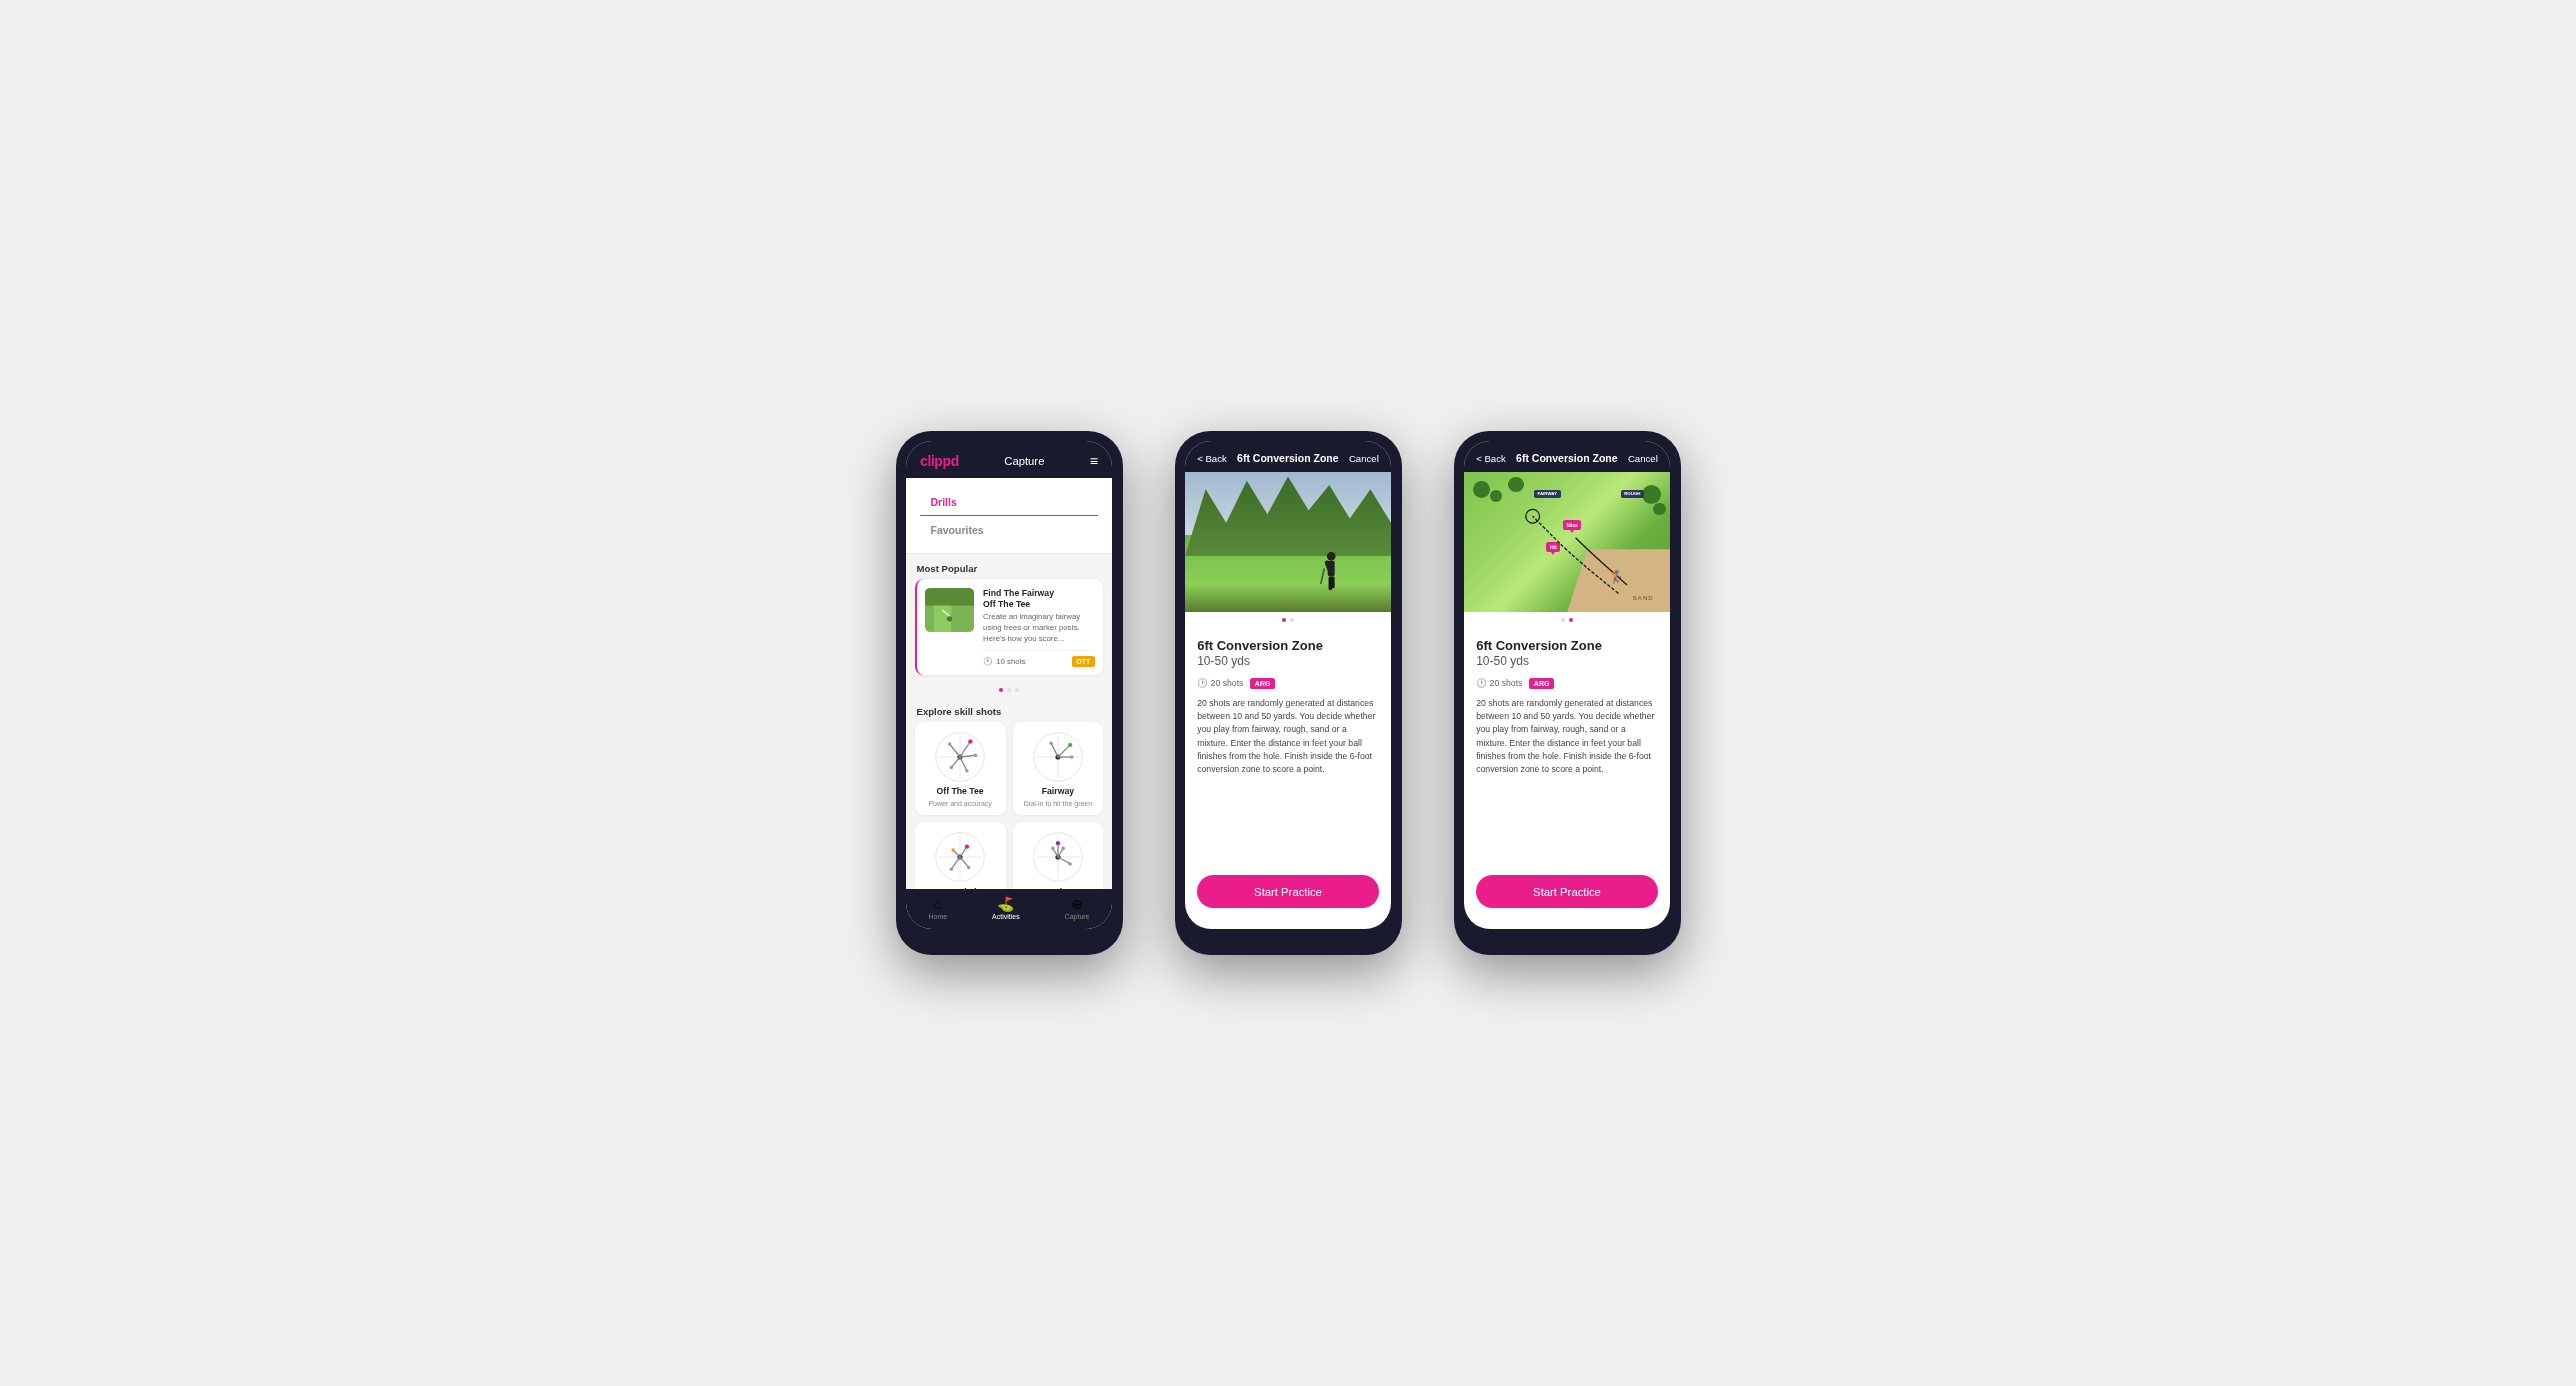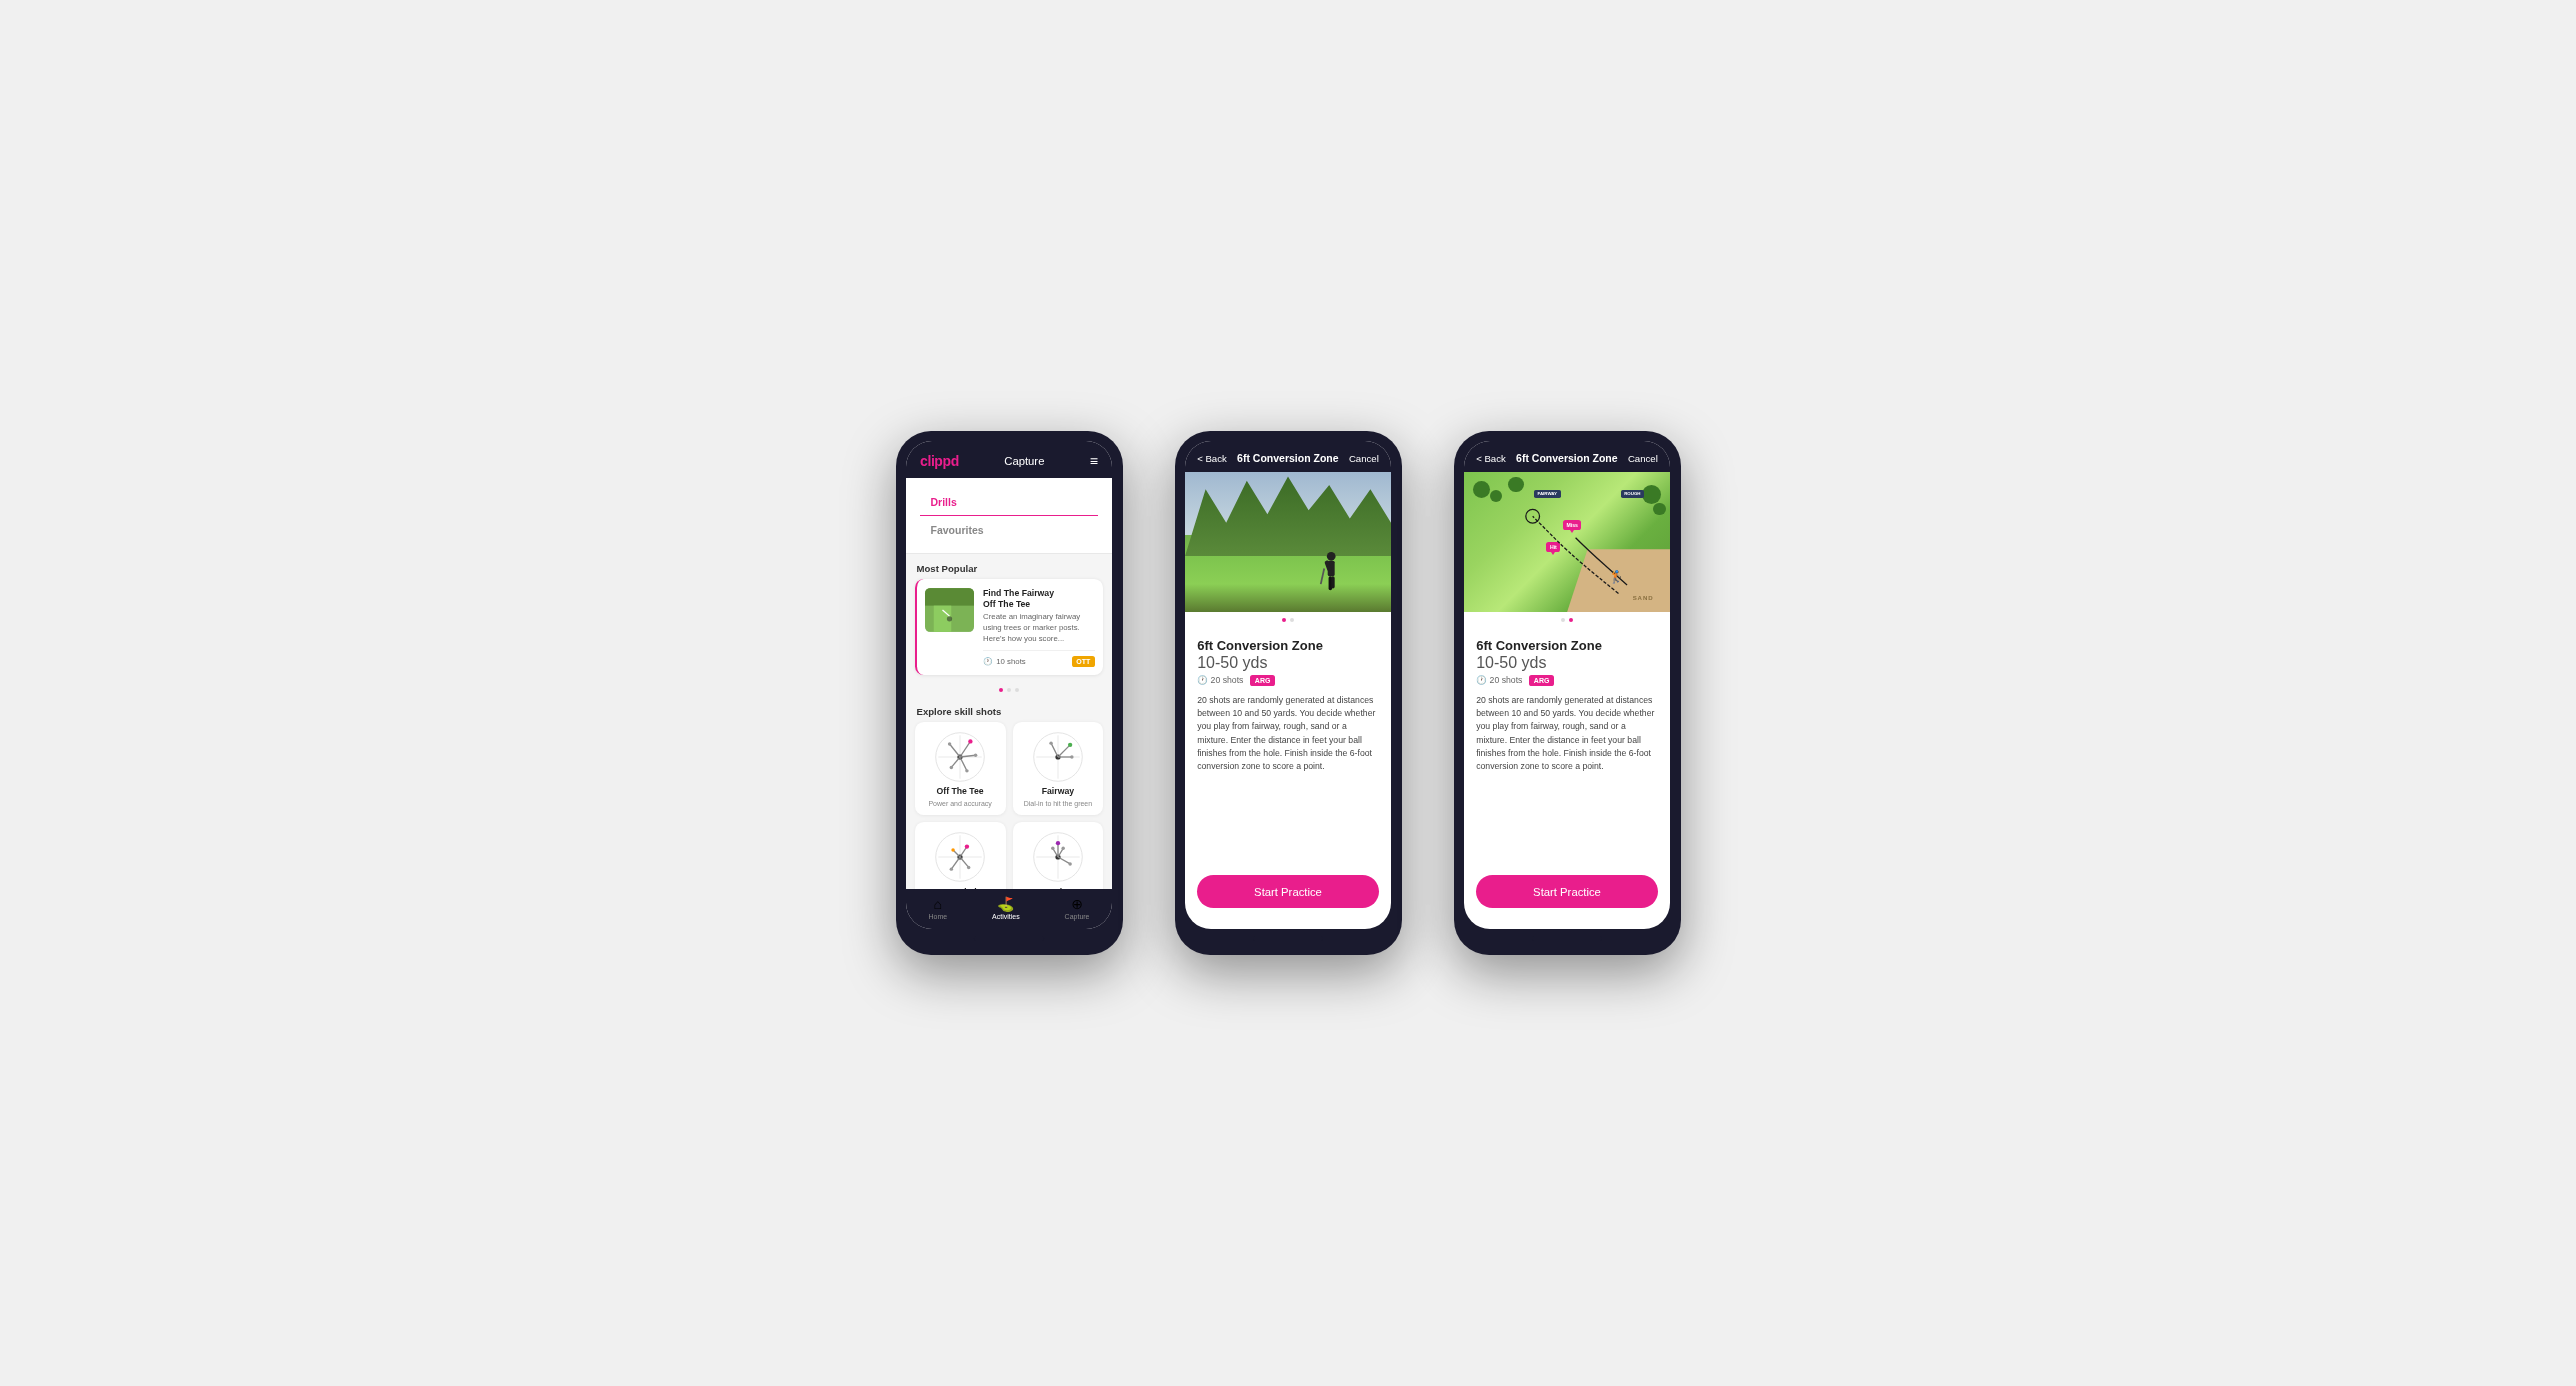--- a/index.html
+++ b/index.html
@@ -292,23 +292,23 @@
       padding: 10.5px 12.2px;
       flex: 1;
     }
     .p2-drill-title {
       font-size: 13px;
       font-weight: 800;
       color: #222;
       margin-bottom: 1.7px;
     }
     .p2-drill-sub {
-      font-size: 16px;
+      font-size: 12px;
       color: #555;
-      margin-bottom: 3px;
+      margin-bottom: 10px;
     }
     .p2-meta {
       display: flex;
       align-items: center;
       gap: 7px;
       margin-bottom: 8.7px;
     }
     .p2-shots-info {
       font-size: 8.7px;
       color: #666;

